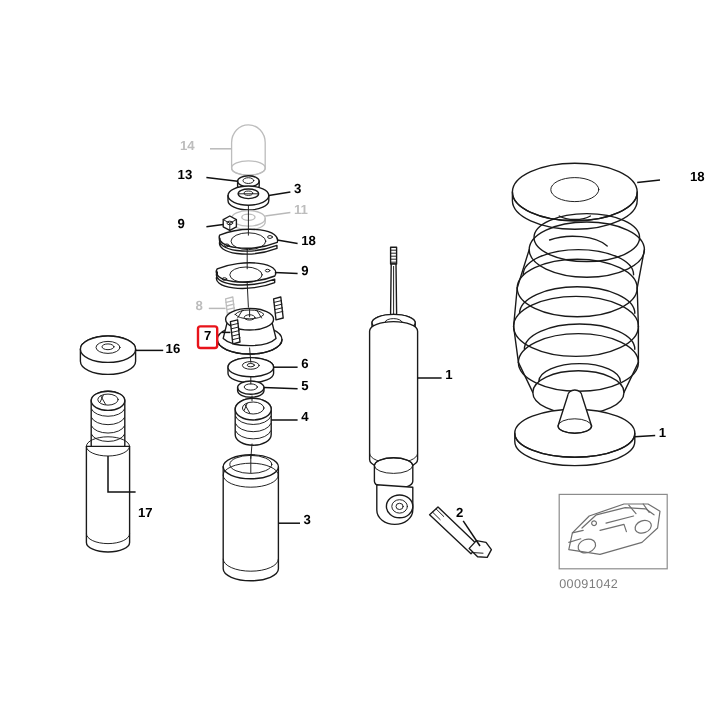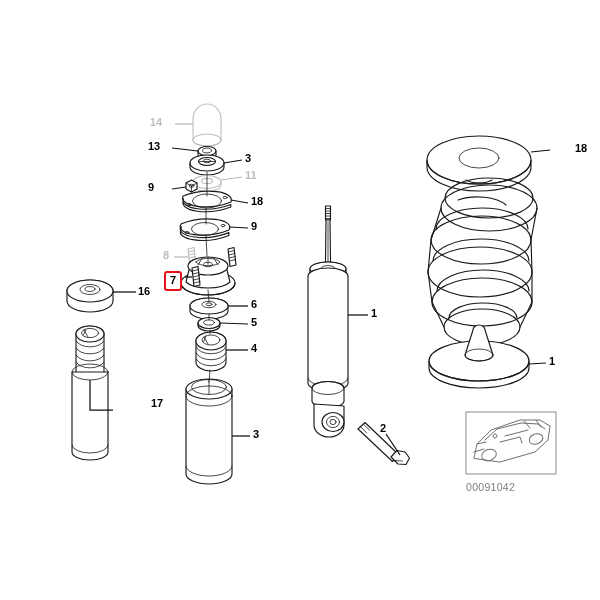--- a/index.html
+++ b/index.html
@@ -377,21 +377,21 @@
       <path class="part-thin" d="M208 290 L209 302"></path>
       <path class="part-thin" d="M209 314 L209 320"></path>
       <path class="part-thin" d="M210 330 L210 334"></path>
       <path class="part-thin" d="M210 370 L209 382"></path>
     </g>
 
   </svg>
 
   <div class="callout" style="left:138px; top:286px;">16</div>
 
-  <div class="callout" style="left:115px; top:398px;margin-left:36px;">17</div>
+  <div class="callout" style="left:115px; top:423px;">17</div>
 
   <div class="callout ghost" style="left:150px; top:117px;">14</div>
 
   <div class="callout" style="left:148px; top:141px;">13</div>
 
   <div class="callout" style="left:245px; top:153px;">3</div>
 
   <div class="callout ghost" style="left:245px; top:170px;text-align:center;">11</div>
 
   <div class="callout" style="left:148px; top:182px;">9</div>

